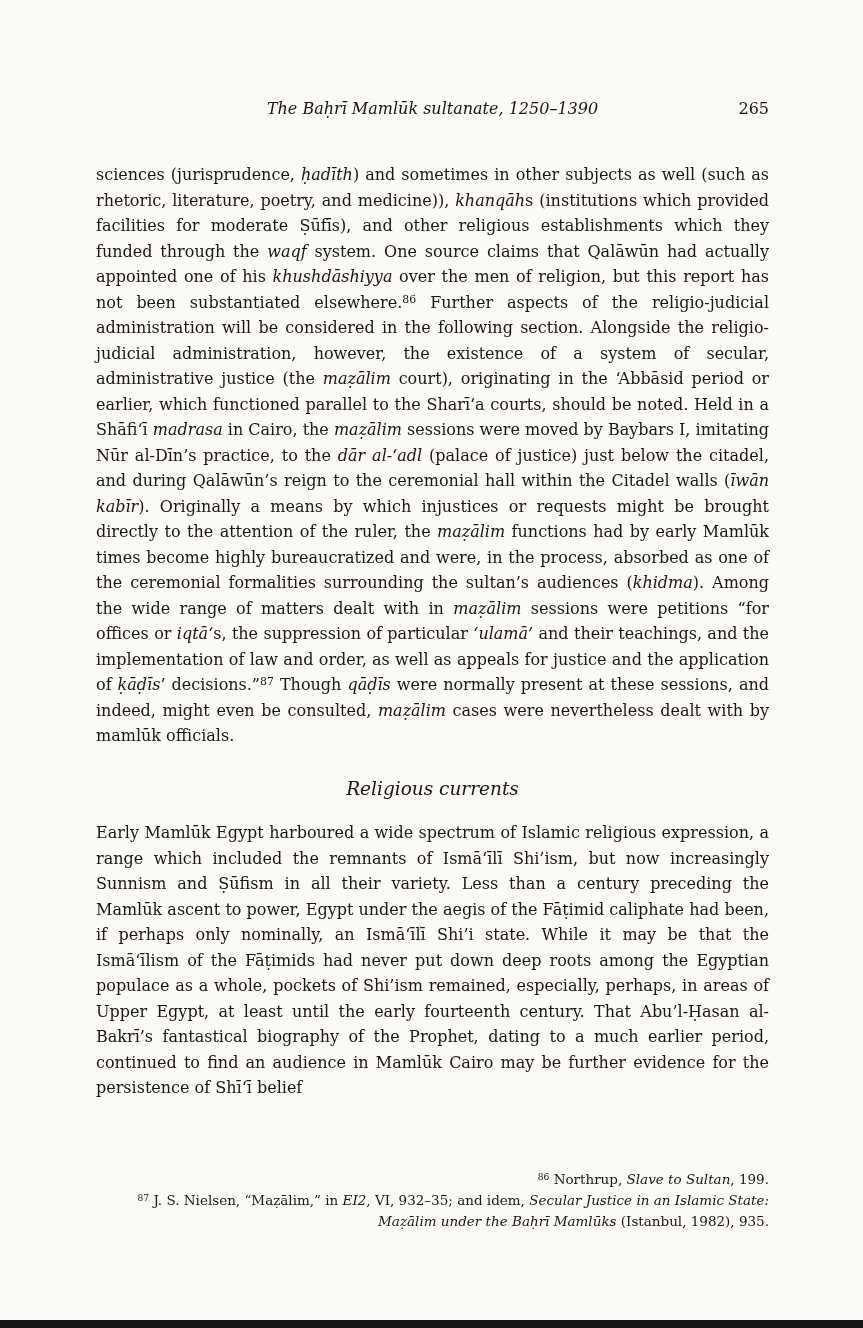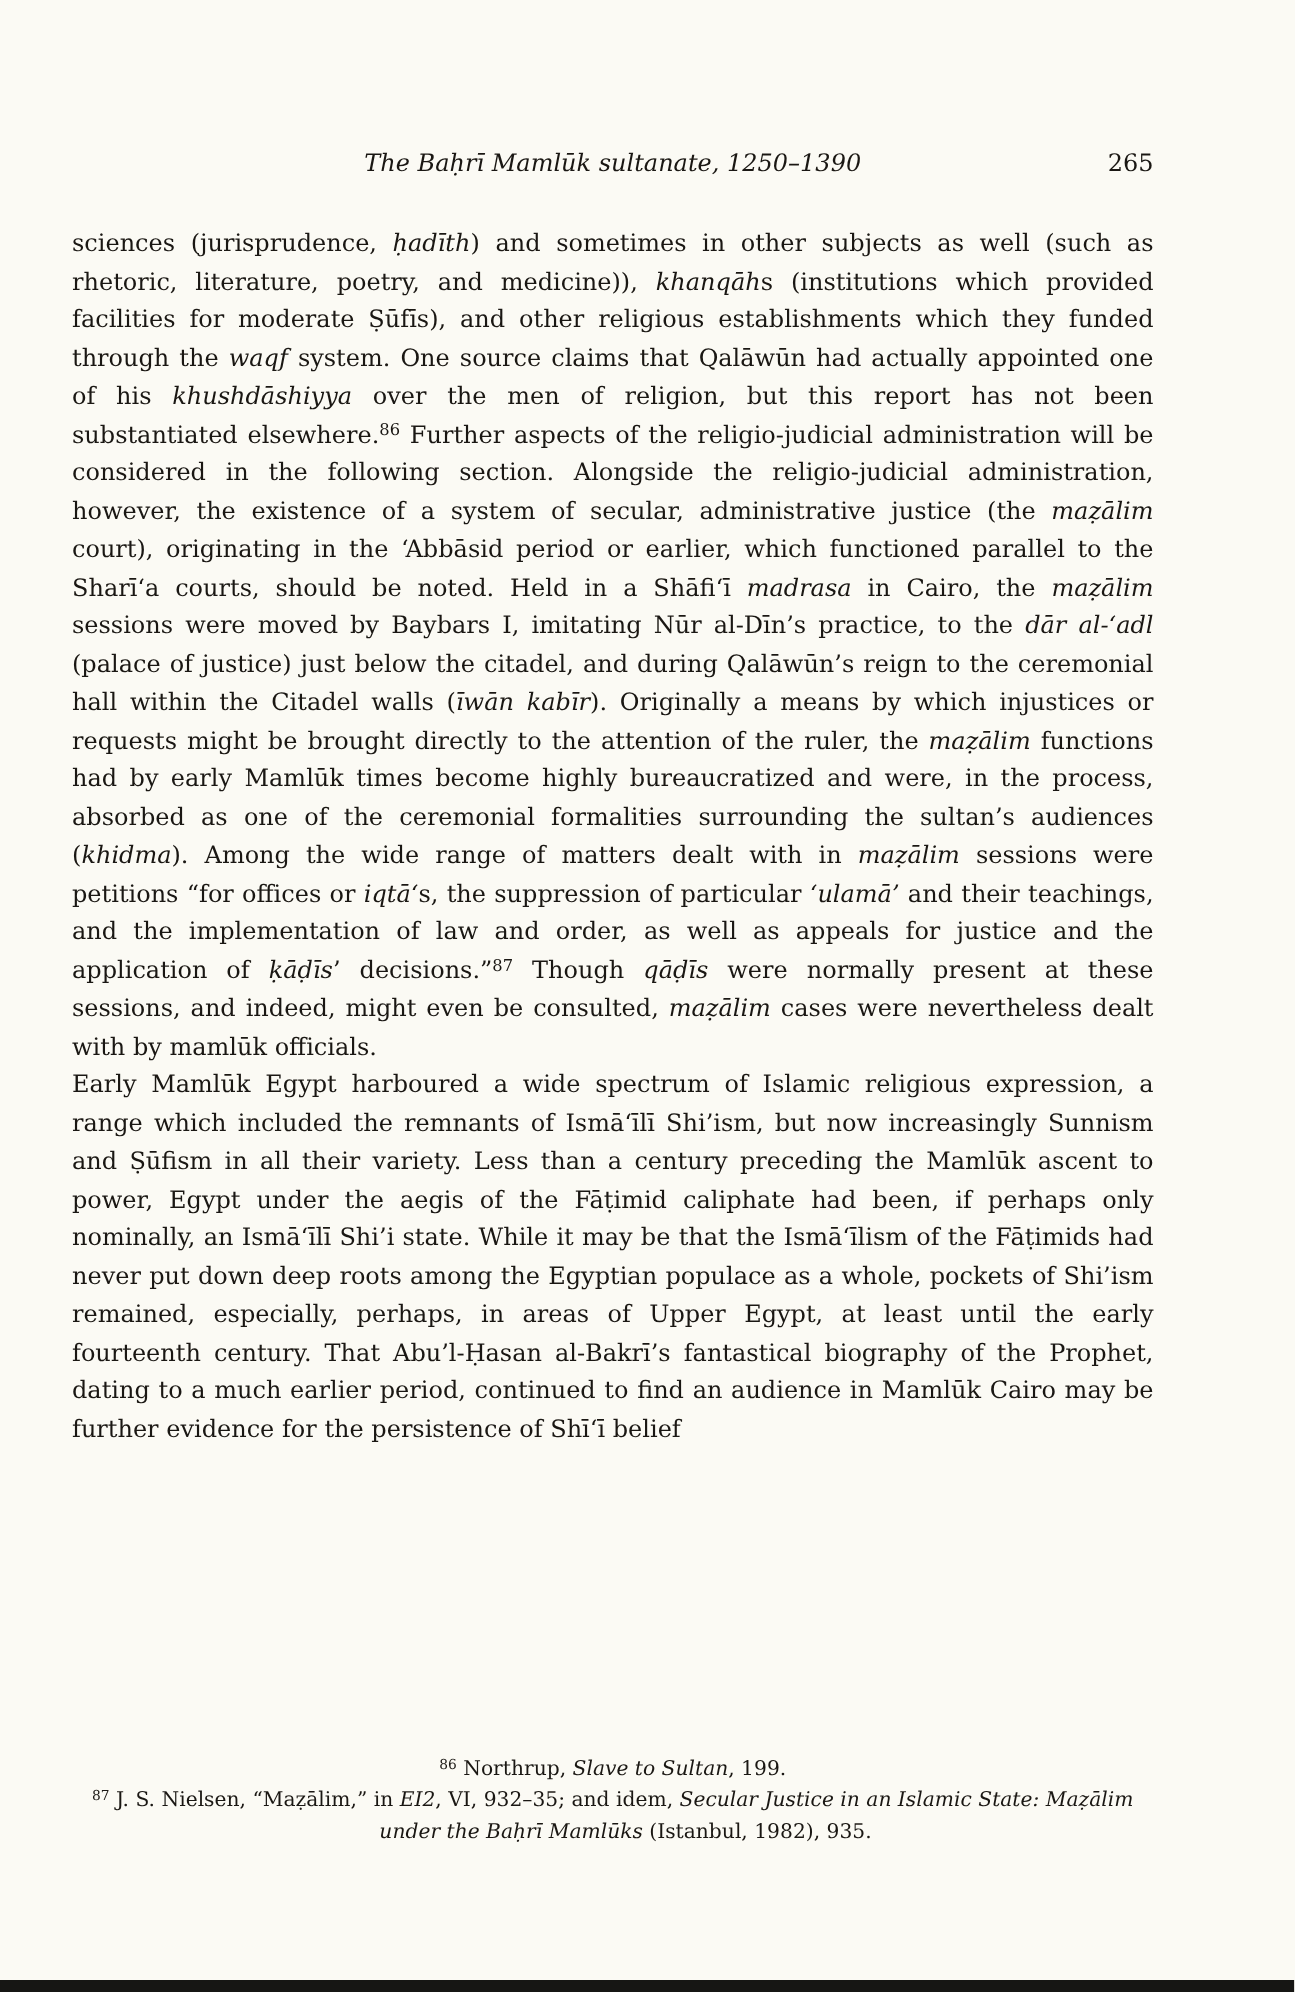--- a/index.html
+++ b/index.html
@@ -9,25 +9,26 @@
   }
   .page {
     position: relative;
     width: 863px;
     height: 1328px;
     margin: 0 auto;
     background: #fbfaf4;
     color: #1a1713;
     font-family: "DejaVu Serif", "Liberation Serif", serif;
     box-sizing: border-box;
-    padding: 99px 94px 0 48px;
+    padding: 99px 94px 0 96px;
     display: flex;
     flex-direction: column;
     overflow: hidden;
     hyphens: auto;
+    gap: 13px;
   }
   .page-header {
     position: relative;
     text-align: center;
     font-size: 16px;
     line-height: 20px;
     margin-bottom: 30px;
     flex: 0 0 auto;
   }
   .running-title { font-style: italic; }
@@ -58,21 +59,21 @@
     line-height: 0;
     vertical-align: baseline;
     position: relative;
     top: -0.45em;
   }
   .footnotes {
     margin-top: auto;
     padding-bottom: 96px;
     font-size: 13.5px;
     line-height: 21px;
-    text-align: center;
+    text-align: right;
   }
   .footnote {
     margin: 0;
     padding-left: 17px;
     text-indent: -17px;
   }
   .scan-edge {
     position: absolute;
     left: 0;
     right: 0;
@@ -87,20 +88,21 @@
 <div class="page">
 
   <header class="page-header">
     <span class="running-title">The Baḥrī Mamlūk sultanate, 1250–1390</span>
     <span class="page-number">265</span>
   </header>
 
   <main class="page-body">
     <p class="para"><span>sciences (jurisprudence, </span><span class="it">ḥadīth</span><span>) and sometimes in other subjects as well (such as rhetoric, literature, poetry, and medicine)), </span><span class="it">khanqāh</span><span>s (institutions which provided facilities for moderate Ṣūfīs), and other religious establishments which they funded through the </span><span class="it">waqf</span><span> system. One source claims that Qalāwūn had actually appointed one of his </span><span class="it">khushdāshiyya</span><span> over the men of religion, but this report has not been substantiated elsewhere.</span><sup>86</sup><span> Further aspects of the religio-judicial administration will be considered in the following section. Alongside the religio-judicial administration, however, the existence of a system of secular, administrative justice (the </span><span class="it">maẓālim</span><span> court), originating in the ‘Abbāsid period or earlier, which functioned parallel to the Sharī‘a courts, should be noted. Held in a Shāfi‘ī </span><span class="it">madrasa</span><span> in Cairo, the </span><span class="it">maẓālim</span><span> sessions were moved by Baybars I, imitating Nūr al-Dīn’s practice, to the </span><span class="it">dār al-‘adl</span><span> (palace of justice) just below the citadel, and during Qalāwūn’s reign to the ceremonial hall within the Citadel walls (</span><span class="it">īwān kabīr</span><span>). Originally a means by which injustices or requests might be brought directly to the attention of the ruler, the </span><span class="it">maẓālim</span><span> functions had by early Mamlūk times become highly bureaucratized and were, in the process, absorbed as one of the ceremonial formalities surrounding the sultan’s audiences (</span><span class="it">khidma</span><span>). Among the wide range of matters dealt with in </span><span class="it">maẓālim</span><span> sessions were petitions “for offices or </span><span class="it">iqtā‘</span><span>s, the suppression of particular </span><span class="it">‘ulamā’</span><span> and their teachings, and the implementation of law and order, as well as appeals for justice and the application of </span><span class="it">ḳāḍīs</span><span>’ decisions.”</span><sup>87</sup><span> Though </span><span class="it">qāḍīs</span><span> were normally present at these sessions, and indeed, might even be consulted, </span><span class="it">maẓālim</span><span> cases were nevertheless dealt with by mamlūk officials.</span></p>
 
+    <h2 class="section-heading">Religious currents</h2>
 
     <p class="para"><span>Early Mamlūk Egypt harboured a wide spectrum of Islamic religious expression, a range which included the remnants of Ismā‘īlī Shi’ism, but now increasingly Sunnism and Ṣūfism in all their variety. Less than a century preceding the Mamlūk ascent to power, Egypt under the aegis of the Fāṭimid caliphate had been, if perhaps only nominally, an Ismā‘īlī Shi’i state. While it may be that the Ismā‘īlism of the Fāṭimids had never put down deep roots among the Egyptian populace as a whole, pockets of Shi’ism remained, especially, perhaps, in areas of Upper Egypt, at least until the early fourteenth century. That Abu’l-Ḥasan al-Bakrī’s fantastical biography of the Prophet, dating to a much earlier period, continued to find an audience in Mamlūk Cairo may be further evidence for the persistence of Shī‘ī belief</span></p>
   </main>
 
   <footer class="footnotes">
     <p class="footnote"><sup>86</sup><span> Northrup, </span><span class="it">Slave to Sultan</span><span>, 199.</span></p>
     <p class="footnote"><sup>87</sup><span> J. S. Nielsen, “Maẓālim,” in </span><span class="it">EI2</span><span>, VI, 932–35; and idem, </span><span class="it">Secular Justice in an Islamic State: Maẓālim under the Baḥrī Mamlūks</span><span> (Istanbul, 1982), 935.</span></p>
   </footer>
 
   <div class="scan-edge"></div>

